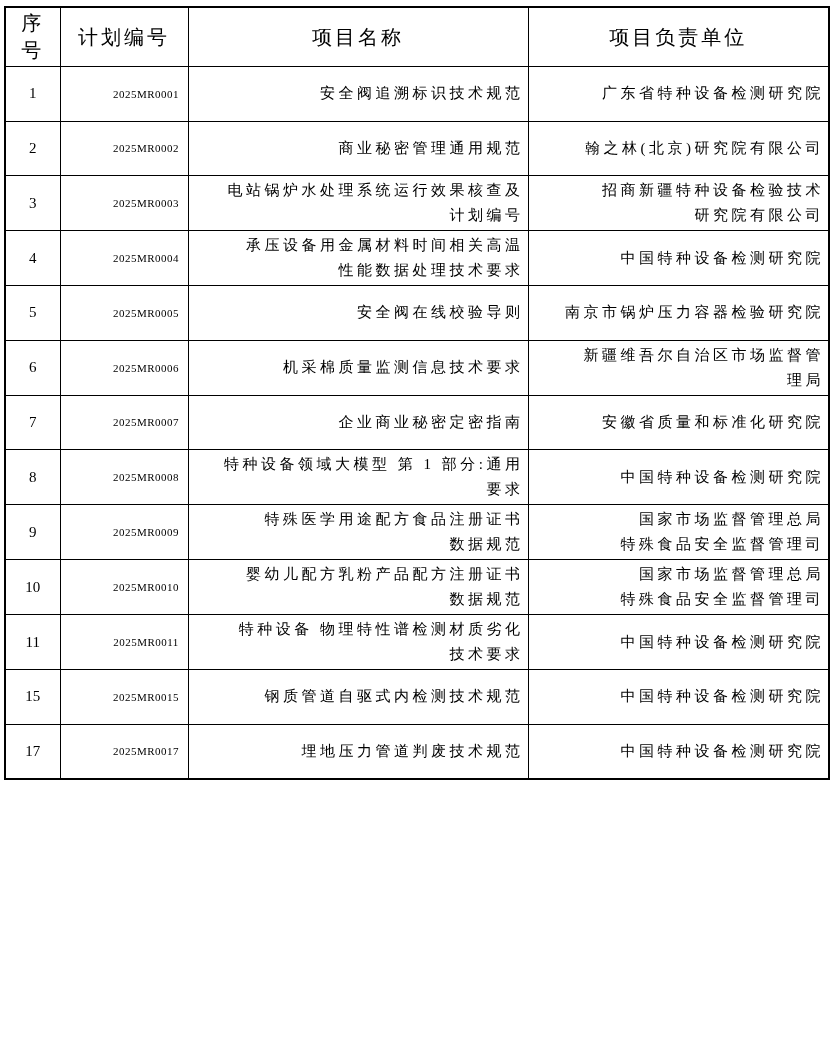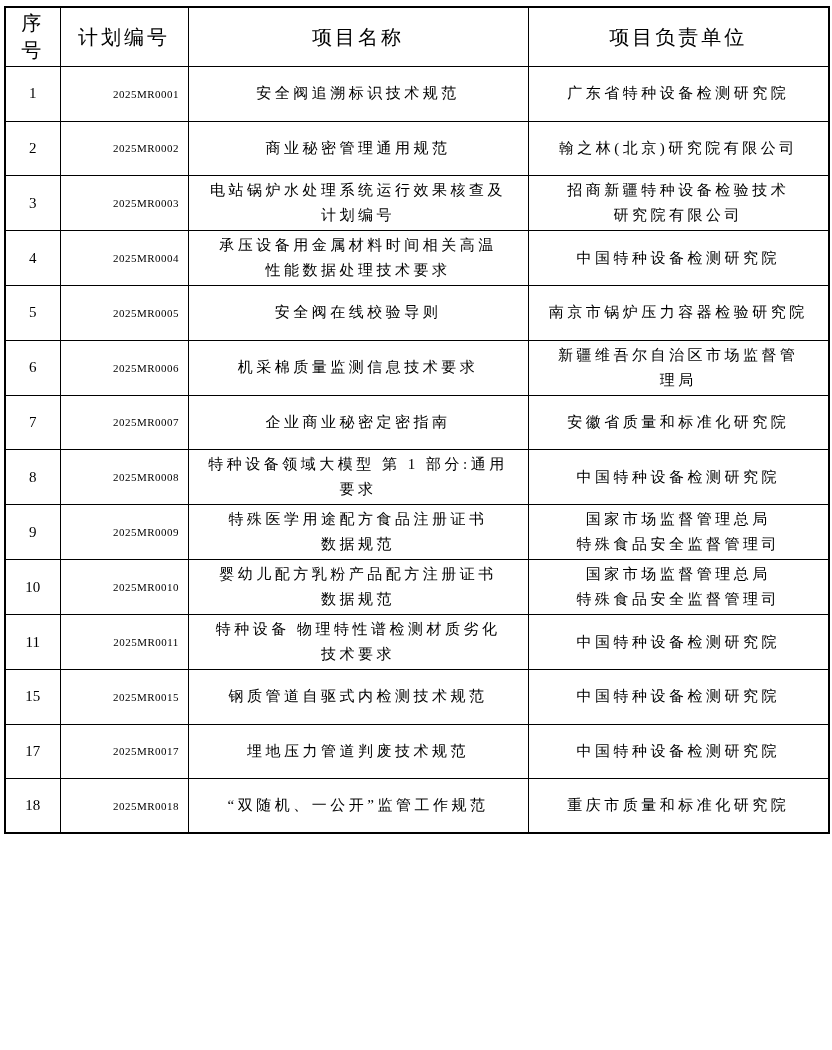--- a/index.html
+++ b/index.html
@@ -53,20 +53,21 @@
     font-size: 11px;
     letter-spacing: 0.5px;
     padding-left: 48px;
   }
   td.cell-name,
   td.cell-unit {
     font-size: 15px;
     letter-spacing: 3.5px;
     line-height: 25px;
     white-space: pre-line;
+    text-align: right;
   }
 </style>
 </head>
 <body>
 
 <div class="page">
   <table class="projects-table">
     <colgroup>
       <col style="width:55px">
       <col style="width:128px">
@@ -180,21 +181,15 @@
   </tr>
 
 
   <tr>
     <td class="cell-no">17</td>
     <td class="cell-code">2025MR0017</td>
     <td class="cell-name">埋地压力管道判废技术规范</td>
     <td class="cell-unit">中国特种设备检测研究院</td>
   </tr>
 
-  <tr>
-    <td class="cell-no">18</td>
-    <td class="cell-code">2025MR0018</td>
-    <td class="cell-name">“双随机、一公开”监管工作规范</td>
-    <td class="cell-unit">重庆市质量和标准化研究院</td>
-  </tr>
 </tbody>
   </table>
 </div>
 
 </body></html>

